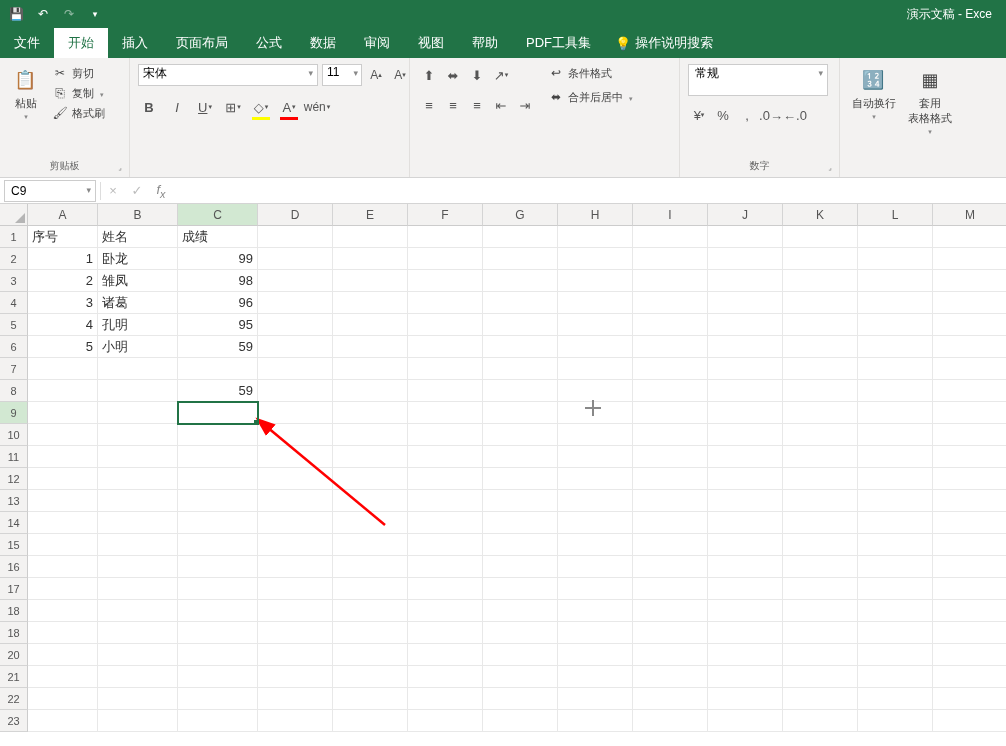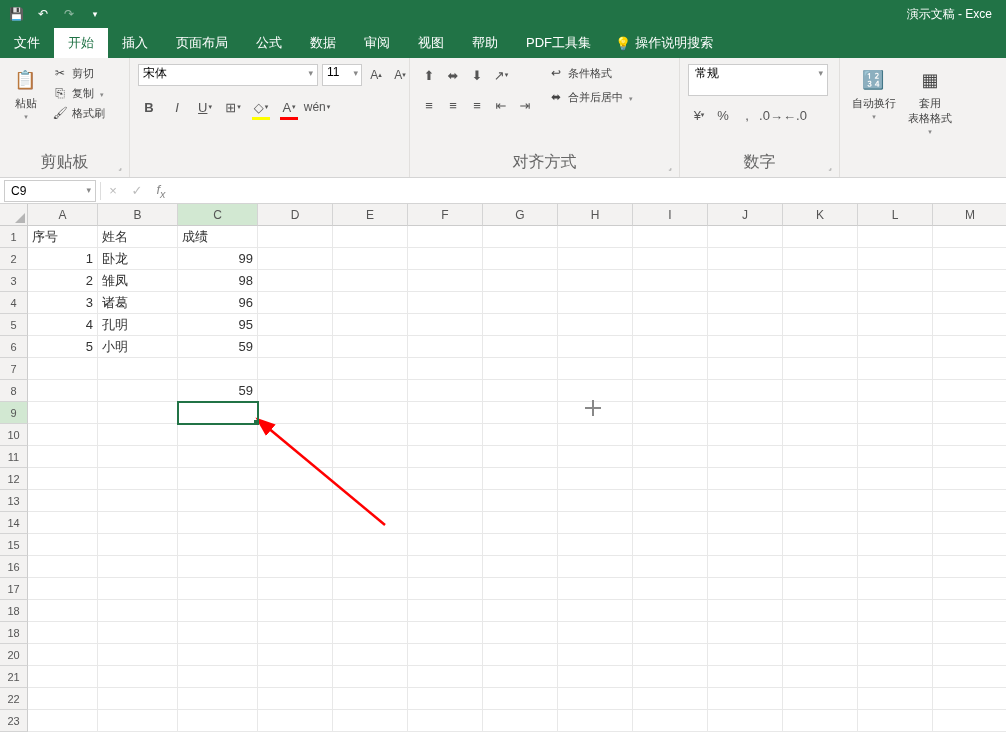--- a/index.html
+++ b/index.html
@@ -11,21 +11,21 @@
 .titlebar .title { margin-left: auto; padding-right: 8px; }
 
 .tabs { height: 30px; background: #217346; display: flex; align-items: flex-end; }
 .tabs .tab { padding: 6px 14px; color: #fff; font-size: 13px; cursor: pointer; }
 .tabs .tab.active { background: #fff; color: #217346; }
 .tabs .help { display:flex; align-items:center; padding:6px 10px; color:#fff; font-size:13px; gap:4px; }
 
 .ribbon { height: 120px; background: #f3f2f1; border-bottom: 1px solid #d4d4d4; display: flex; }
 .ribbon-group { border-right: 1px solid #e1dfdd; display: flex; flex-direction: column; justify-content: space-between; padding: 4px 8px 2px; }
 .ribbon-group .content { flex: 1; display: flex; align-items: flex-start; gap: 4px; padding-top: 2px; }
-.ribbon-group .label { text-align: center; font-size: 16px; color: #666; padding: 2px 0; position: relative; }
+.ribbon-group .label { text-align: center; font-size: 10px; color: #666; padding: 2px 0; position: relative; }
 .ribbon-group .label::after { content:"⌄"; font-size:8px; color:#999; position:absolute; right:-2px; bottom:2px; transform: rotate(-45deg);}
 
 .big-btn { display:flex; flex-direction:column; align-items:center; gap:2px; padding:2px 4px; cursor:pointer; font-size:11px; color:#444; }
 .big-btn .ico { width:28px; height:28px; display:flex; align-items:center; justify-content:center; font-size:18px; }
 
 .small-row { display:flex; flex-direction:column; gap:2px; }
 .small-btn { display:flex; align-items:center; gap:4px; padding:1px 4px; font-size:11px; color:#444; cursor:pointer; }
 .small-btn .ico { width:16px; height:16px; display:flex; align-items:center; justify-content:center; font-size:12px; }
 .small-btn .caret::after { content:"▾"; font-size:7px; color:#888; margin-left:2px;}
 
@@ -182,21 +182,20 @@
           <span class="ico">↩</span>
           <span>条件格式</span>
         </div>
         <div class="small-btn">
           <span class="ico">⬌</span>
           <span>合并后居中</span>
           <span class="caret"></span>
         </div>
       </div>
     </div>
-    <div class="label">对齐方式</div>
   </div>
 
   <div class="ribbon-group" style="width:160px">
     <div class="content" style="flex-direction:column;gap:8px">
       <div class="num-select"><span>常规</span></div>
       <div style="display:flex;gap:2px">
         <div class="fmt">¥<span style="font-size:7px">▾</span></div>
         <div class="fmt">%</div>
         <div class="fmt">,</div>
         <div class="fmt">.0→</div>

